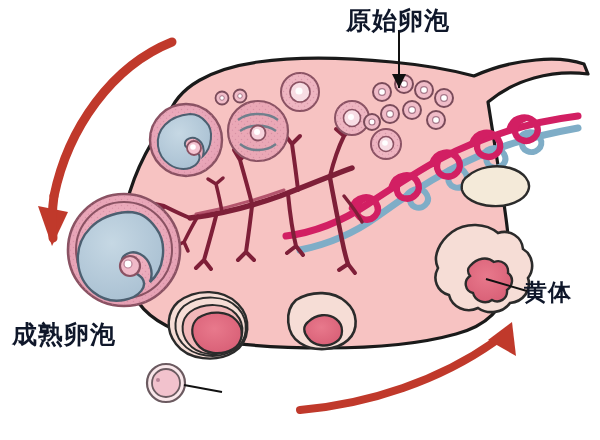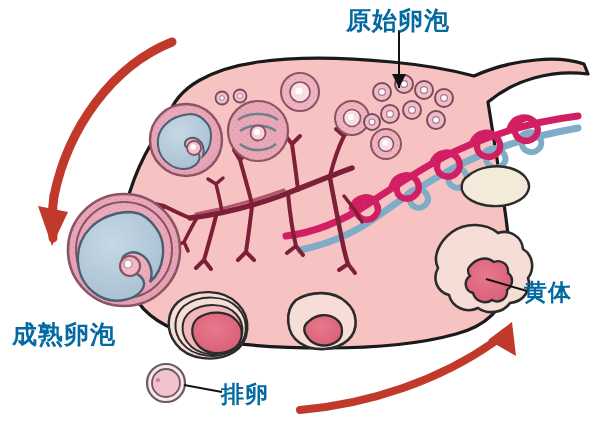--- a/index.html
+++ b/index.html
@@ -4,21 +4,21 @@
 <style>
   html,body{margin:0;padding:0;background:#ffffff;}
   #stage{
     position:relative;width:600px;height:440px;overflow:hidden;
     background:#ffffff;
     font-family:"DejaVu Sans","Liberation Sans",sans-serif;
   }
   #art{position:absolute;left:0;top:0;width:600px;height:440px;}
   .lbl{
     position:absolute;
-    color:#0369a1;
+    color:#0f172a;
     font-weight:700;
     letter-spacing:1px;
     white-space:nowrap;
     font-family:"DejaVu Sans","Liberation Sans",sans-serif;
   }
   #lbl-primordial{left:346px;top:4px;font-size:25px;}
   #lbl-mature{left:12px;top:318px;font-size:25px;}
   #lbl-corpus{left:524px;top:277px;font-size:23px;}
   #lbl-ovulation{left:221px;top:379px;font-size:23px;}
 </style>
@@ -258,14 +258,13 @@
       <path d="M512,322 l4,34 l-28,-16 Z" fill="#c0392b"></path>
     </g>
   </svg>
 
   <div class="lbl" id="lbl-primordial">原始卵泡</div>
 
   <div class="lbl" id="lbl-corpus">黄体</div>
 
   <div class="lbl" id="lbl-mature">成熟卵泡</div>
 
-  <div class="lbl" id="lbl-ovulation">排卵</div>
 </div>
 
 </body></html>

